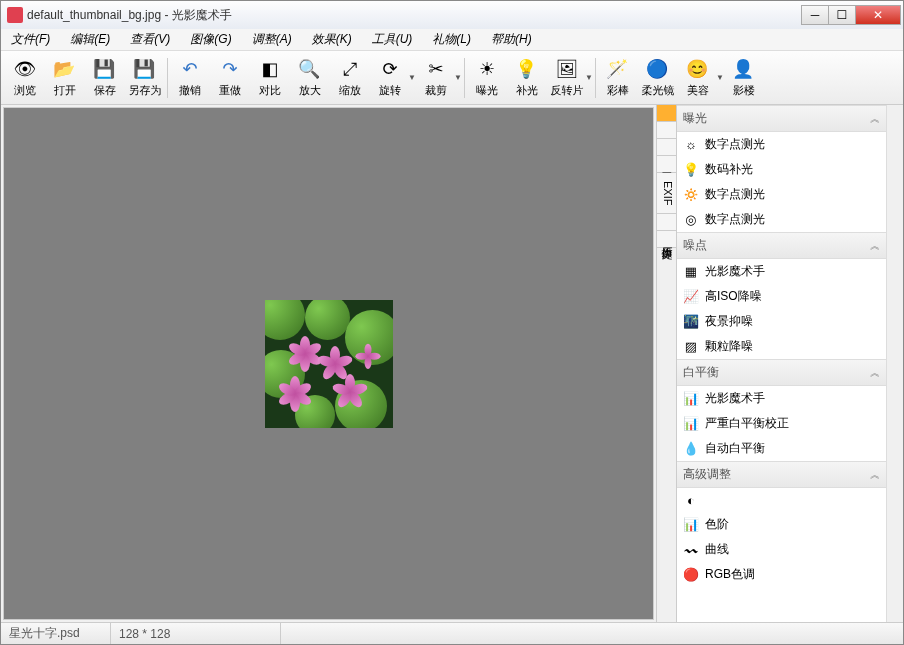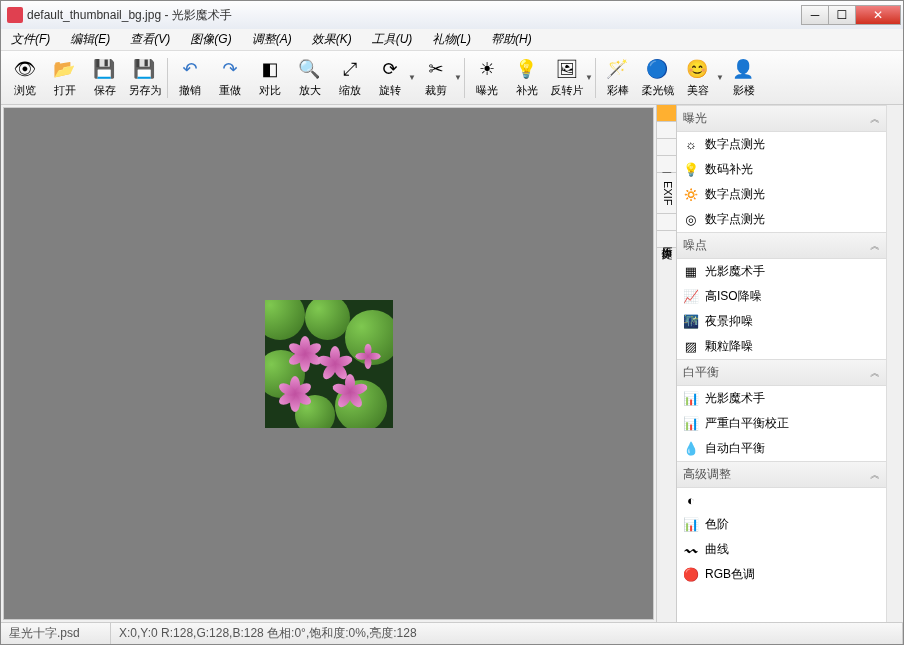--- a/index.html
+++ b/index.html
@@ -285,15 +285,15 @@
       <div class="sideitem">
           <span class="sideic">🔴</span>
           <span>RGB色调</span>
         </div>
     </div>
     <div class="vscroll"></div>
   </div>
 
   <div class="statusbar">
     <div class="stcell" style="flex:0 0 110px">星光十字.psd</div>
-    <div class="stcell" style="flex:1">X:0,Y:0 R:128,G:128,B:128 色相:0°,饱和度:0%,亮度:128</div>
+    <div class="stcell wide">128 * 128</div>
   </div>
 </div>
 
 </body></html>

